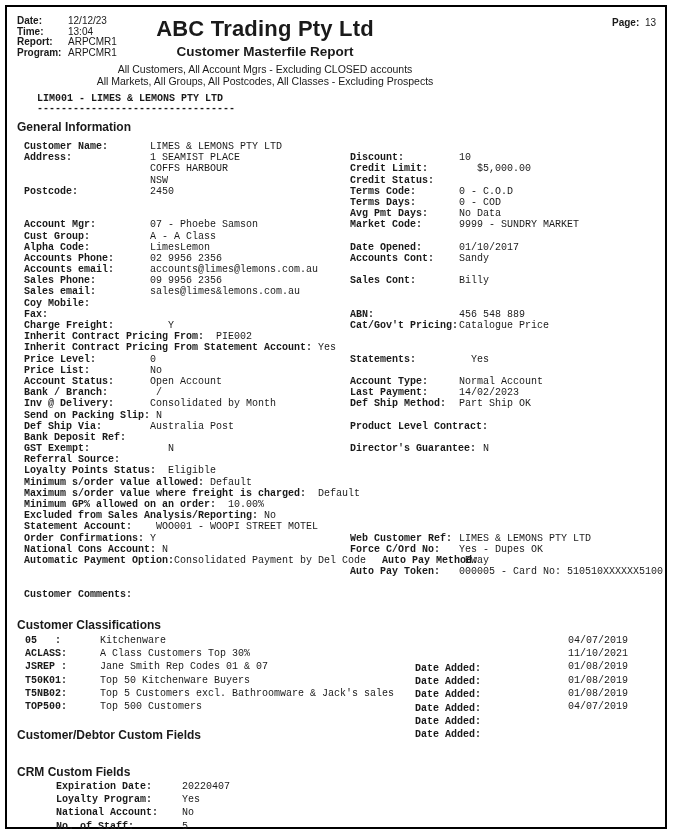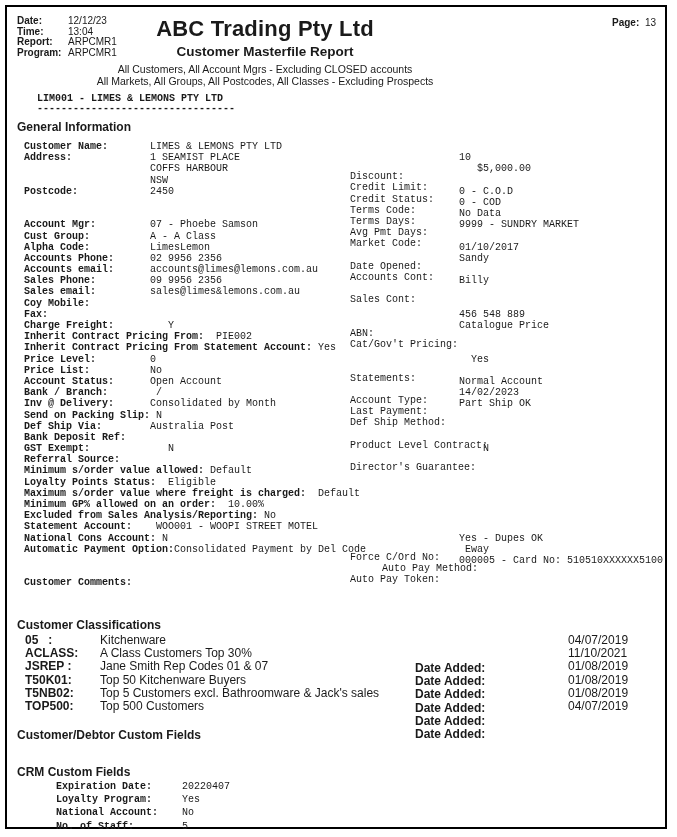--- a/index.html
+++ b/index.html
@@ -23,26 +23,26 @@
   .acct-dash{position:absolute;left:16px;top:103px;font-size:10px;font-weight:bold;white-space:pre;}
   .sec-title{position:absolute;left:17px;font-size:12px;font-weight:bold;}
   
   #general-rows{position:absolute;left:0;right:0;top:141px;}
   .grow{position:relative;height:11.2px;font-family:"Liberation Mono","DejaVu Sans Mono",monospace;
         font-size:10px;line-height:11.2px;}
   .lpair{position:absolute;left:24px;top:0;white-space:pre;}
   .lbl{font-weight:bold;white-space:pre;}
   .fix{display:inline-block;min-width:126px;}
   .val{white-space:pre;}
-  .rlbl{position:absolute;left:350px;top:0;font-weight:normal;white-space:pre;margin-top:19px;}
+  .rlbl{position:absolute;left:350px;top:0;font-weight:bold;white-space:pre;}
   .rval{position:absolute;left:459px;top:0;white-space:pre;}
   
   #class-rows{position:absolute;left:0;right:0;top:634px;}
-  .crow{position:relative;height:13.2px;font-family:Liberation Sans, sans-serif;
-        font-size:12px;line-height:13.2px;}
+  .crow{position:relative;height:13.2px;font-family:Liberation Mono, monospace;
+        font-size:10px;line-height:13.2px;}
   .ccode{position:absolute;left:25px;font-weight:bold;white-space:pre;}
   .cdesc{position:absolute;left:100px;white-space:pre;}
   .cda{position:absolute;left:415px;font-weight:bold;white-space:pre;margin-top:28px;}
   .cdate{position:absolute;left:568px;white-space:pre;}
   
   #crm-rows{position:absolute;left:0;right:0;top:780px;}
   .frow{position:relative;height:13.2px;font-family:"Liberation Mono","DejaVu Sans Mono",monospace;
         font-size:10px;line-height:13.2px;margin-left:32px;}
   .flbl{position:absolute;left:24px;font-weight:bold;white-space:pre;}
   .fval{position:absolute;left:150px;white-space:pre;}
@@ -235,49 +235,54 @@
     <span class="rlbl">Director's Guarantee:</span>
     <span class="rval">    N</span>
   </div>
 
   <div class="grow">
     <span class="lpair"><span class="lbl fix">Referral Source:</span><span class="val"></span></span>
 
   </div>
 
   <div class="grow">
+    <span class="lpair"><span class="lbl">Loyalty Points Status:</span><span class="val">  Eligible</span></span>
+
+  </div>
+
+  <div class="grow">
     <span class="lpair"><span class="lbl">Minimum s/order value allowed:</span><span class="val"> Default</span></span>
 
   </div>
 
   <div class="grow">
-    <span class="lpair"><span class="lbl">Loyalty Points Status:</span><span class="val">  Eligible</span></span>
-
-  </div>
-
-  <div class="grow">
     <span class="lpair"><span class="lbl">Maximum s/order value where freight is charged:</span><span class="val">  Default</span></span>
 
   </div>
 
   <div class="grow">
     <span class="lpair"><span class="lbl">Minimum GP% allowed on an order:</span><span class="val">  10.00%</span></span>
 
   </div>
 
   <div class="grow">
     <span class="lpair"><span class="lbl">Excluded from Sales Analysis/Reporting:</span><span class="val"> No</span></span>
 
   </div>
 
   <div class="grow">
     <span class="lpair"><span class="lbl fix">Statement Account:</span><span class="val"> WOO001 - WOOPI STREET MOTEL</span></span>
 
   </div>
 
+  <div class="grow">
+    <span class="lpair"><span class="lbl fix">Order Confirmations:</span><span class="val">Y</span></span>
+    <span class="rlbl">Web Customer Ref:</span>
+    <span class="rval">LIMES &amp; LEMONS PTY LTD</span>
+  </div>
 
 
   <div class="grow">
     <span class="lpair"><span class="lbl fix">National Cons Account:</span><span class="val"> N</span></span>
     <span class="rlbl">Force C/Ord No:</span>
     <span class="rval">Yes - Dupes OK</span>
   </div>
 
   <div class="grow">
     <span class="lpair"><span class="lbl">Automatic Payment Option:</span><span class="val">Consolidated Payment by Del Code</span></span>

